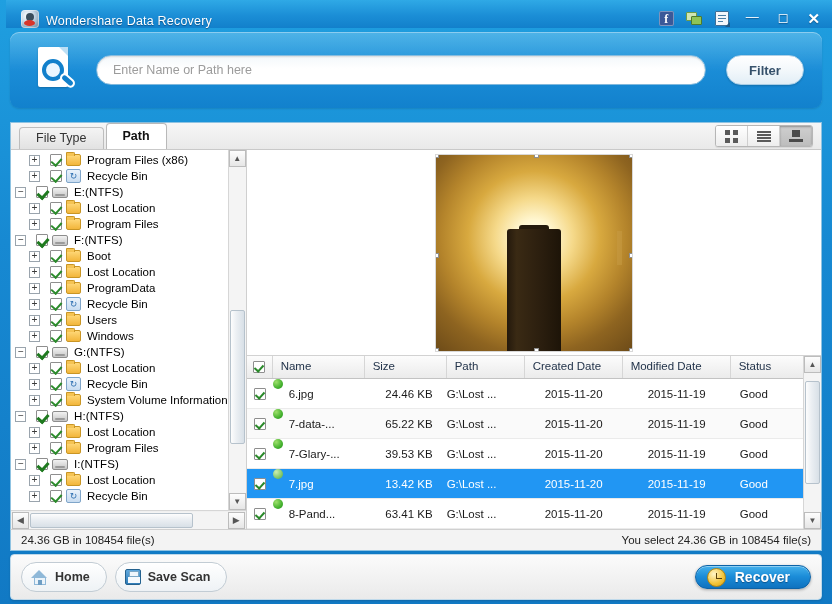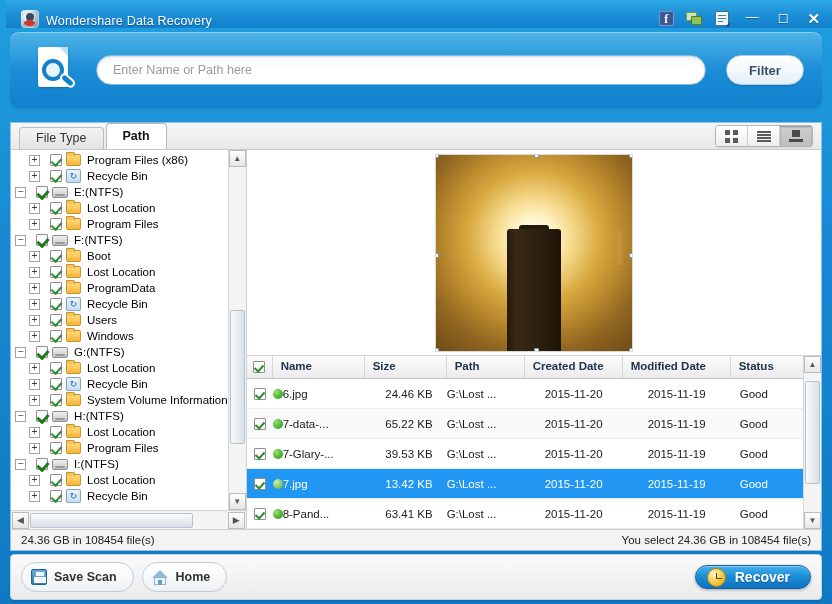--- a/index.html
+++ b/index.html
@@ -254,41 +254,41 @@
     position:absolute; right:10px; bottom:86px; width:5px; height:34px;
     background:#c79b44; opacity:.55;
   }
   .handle-dot{ position:absolute; width:5px;height:5px;background:#fff;border:1px solid #8e8e8e; }
 
   .tablewrap { flex:1 1 auto; display:flex; min-height:0; border-top:1px solid #d2d2d2; }
   .table { flex:1 1 auto; display:flex; flex-direction:column; min-width:0; }
   .thead {
     flex:0 0 22px; display:flex; align-items:center;
     background:linear-gradient(180deg,#fcfcfc,#ebebeb);
-    border-bottom:1px solid #c3c3c3; font-weight:bold; font-size:11.5px; color:#22334a;
+    border-bottom:1px solid #c3c3c3; font-weight:normal; font-size:11.5px; color:#22334a;
   }
   .thead .th { height:22px; line-height:21px; border-right:1px solid #d6d6d6; padding-left:8px; overflow:hidden; }
   .thead .th:last-child{border-right:none;}
   .th.sel { flex:0 0 26px; padding-left:0; display:flex; align-items:center; justify-content:center; }
   .th.c-name{ flex:0 0 92px; }
   .th.c-size{ flex:0 0 82px; }
   .th.c-path{ flex:0 0 78px; }
   .th.c-created{ flex:0 0 98px; }
   .th.c-modified{ flex:0 0 108px; }
   .th.c-status{ flex:1 1 auto; }
   .tbody { flex:1 1 auto; overflow:hidden; }
   .trow {
     height:30px; display:flex; align-items:center; font-size:11.5px; color:#1a1a1a;
     border-bottom:1px solid #ebebeb; cursor:pointer; background:#fff;
   }
   .trow.alt { background:#fafafa; }
   .trow.selected { background:#2196f3; color:#fff; }
   .trow .td { height:30px; line-height:30px; overflow:hidden; white-space:nowrap; }
   .td.sel { flex:0 0 26px; display:flex;align-items:center;justify-content:center; }
-  .td.c-name{ flex:0 0 92px; display:flex;align-items:center; }
+  .td.c-name{ flex:0 0 92px; display:flex;align-items:flex-start; gap:6px; }
   .td.c-size{ flex:0 0 82px; text-align:right; padding-right:14px; }
   .td.c-path{ flex:0 0 78px; text-align:left; }
   .td.c-created{ flex:0 0 98px; text-align:center; }
   .td.c-modified{ flex:0 0 108px; text-align:center; }
   .td.c-status{ flex:1 1 auto; text-align:center; padding-right:26px; }
   .dot { width:10px;height:10px;border-radius:50%;flex:0 0 10px;
          background:radial-gradient(circle at 32% 30%, #9ee06b, #3fae2b 65%, #2b8a1e 100%); }
   .trow.selected .dot{ background:radial-gradient(circle at 32% 30%, #cdeeb2, #7cc464 65%, #5aa047 100%); }
   .trow .fname{ overflow:hidden; text-overflow:ellipsis; }
   .cbsm {
@@ -740,33 +740,33 @@
     </div>
   </div>
 
   <div class="statusbar">
     <span>24.36 GB in 108454 file(s)</span>
     <span>You select 24.36 GB in 108454 file(s)</span>
   </div>
 
   <div class="bottombar">
     <div class="pill">
-      <span class="floppy">
-          <span class="sh"></span>
-          <span class="lb"></span>
-        </span>
-      <span>Save Scan</span>
-    </div>
-    <div class="pill">
       <span class="house">
           <span class="roof"></span>
           <span class="body"></span>
           <span class="door"></span>
         </span>
       <span>Home</span>
     </div>
+    <div class="pill">
+      <span class="floppy">
+          <span class="sh"></span>
+          <span class="lb"></span>
+        </span>
+      <span>Save Scan</span>
+    </div>
     <div class="recover-btn">
       <span class="clock"></span>
       <span>Recover</span>
     </div>
   </div>
 
 </div>
 
 </body></html>

